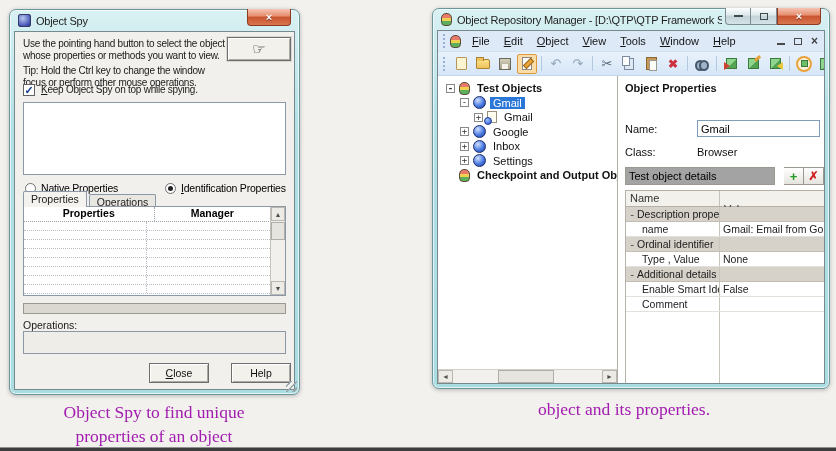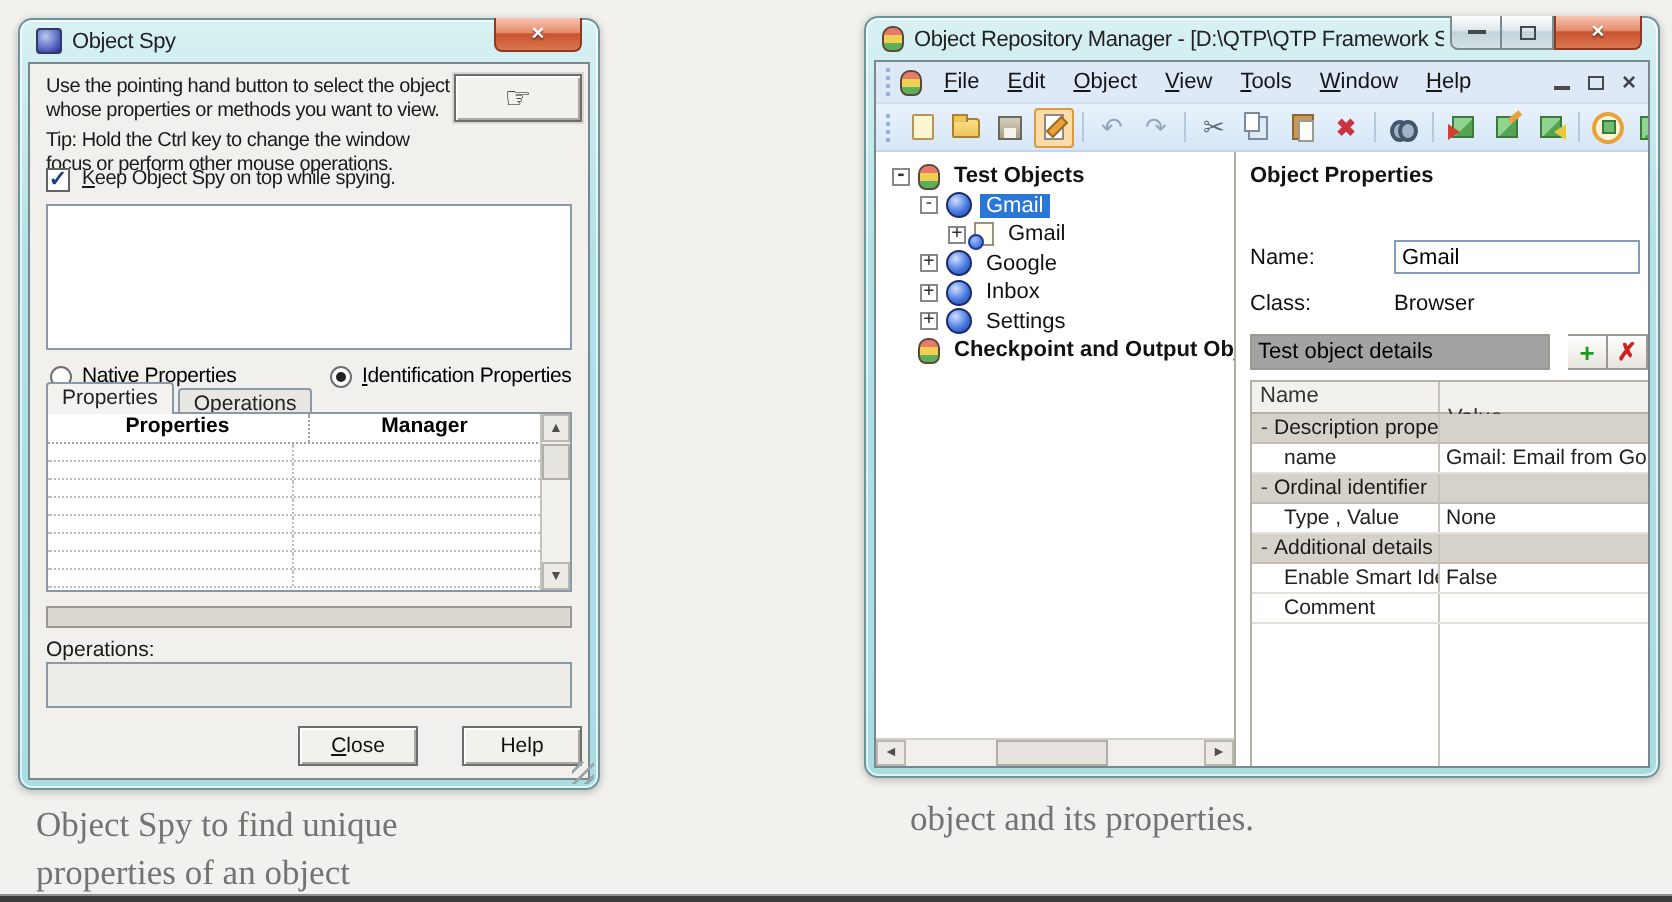--- a/index.html
+++ b/index.html
@@ -166,22 +166,22 @@
   .pg-row { display:flex; height:15px; font-size:10.5px; border-bottom:1px solid #e3e1db; }
   .pg-row .c1 { width:94px; border-right:1px solid #c9c5bd; padding:1px 4px 0 16px; white-space:nowrap; overflow:hidden; color:#222; }
   .pg-row .c2 { flex:1; padding:1px 0 0 3px; white-space:nowrap; overflow:hidden; color:#222; }
   .pg-row.group { background:#d6d2ca; border-bottom:1px solid #c2beb5; }
   .pg-row.group .c1 { padding-left:3px; font-weight:normal; color:#1a1a1a; }
   .pg-minus { display:inline-block; width:8px; color:#444; font-family:"DejaVu Sans Mono", monospace; }
   .pg-fill { flex:1; display:flex; }
   .pg-fill .c1 { width:94px; border-right:1px solid #c9c5bd; }
 
   
-  .caption { position:absolute; font-family:"Liberation Serif", serif; font-size:17.5px; color:#737373;
-             text-align:left; line-height:23.5px; }
+  .caption { position:absolute; font-family:"Liberation Serif", serif; font-size:17.5px; color:#a21caf;
+             text-align:center; line-height:23.5px; }
   .caption-left { left:18px; top:401px; width:272px; }
   .caption-right { left:455px; top:398px; width:338px; }
   .bottom-rule { position:absolute; left:0; right:0; bottom:0; height:4px; background:#3d3d3d; border-top:1px solid #8f8f8f; }
 </style>
 </head>
 <body>
 
 <div class="page">
 
   <div class="win spy-win">

